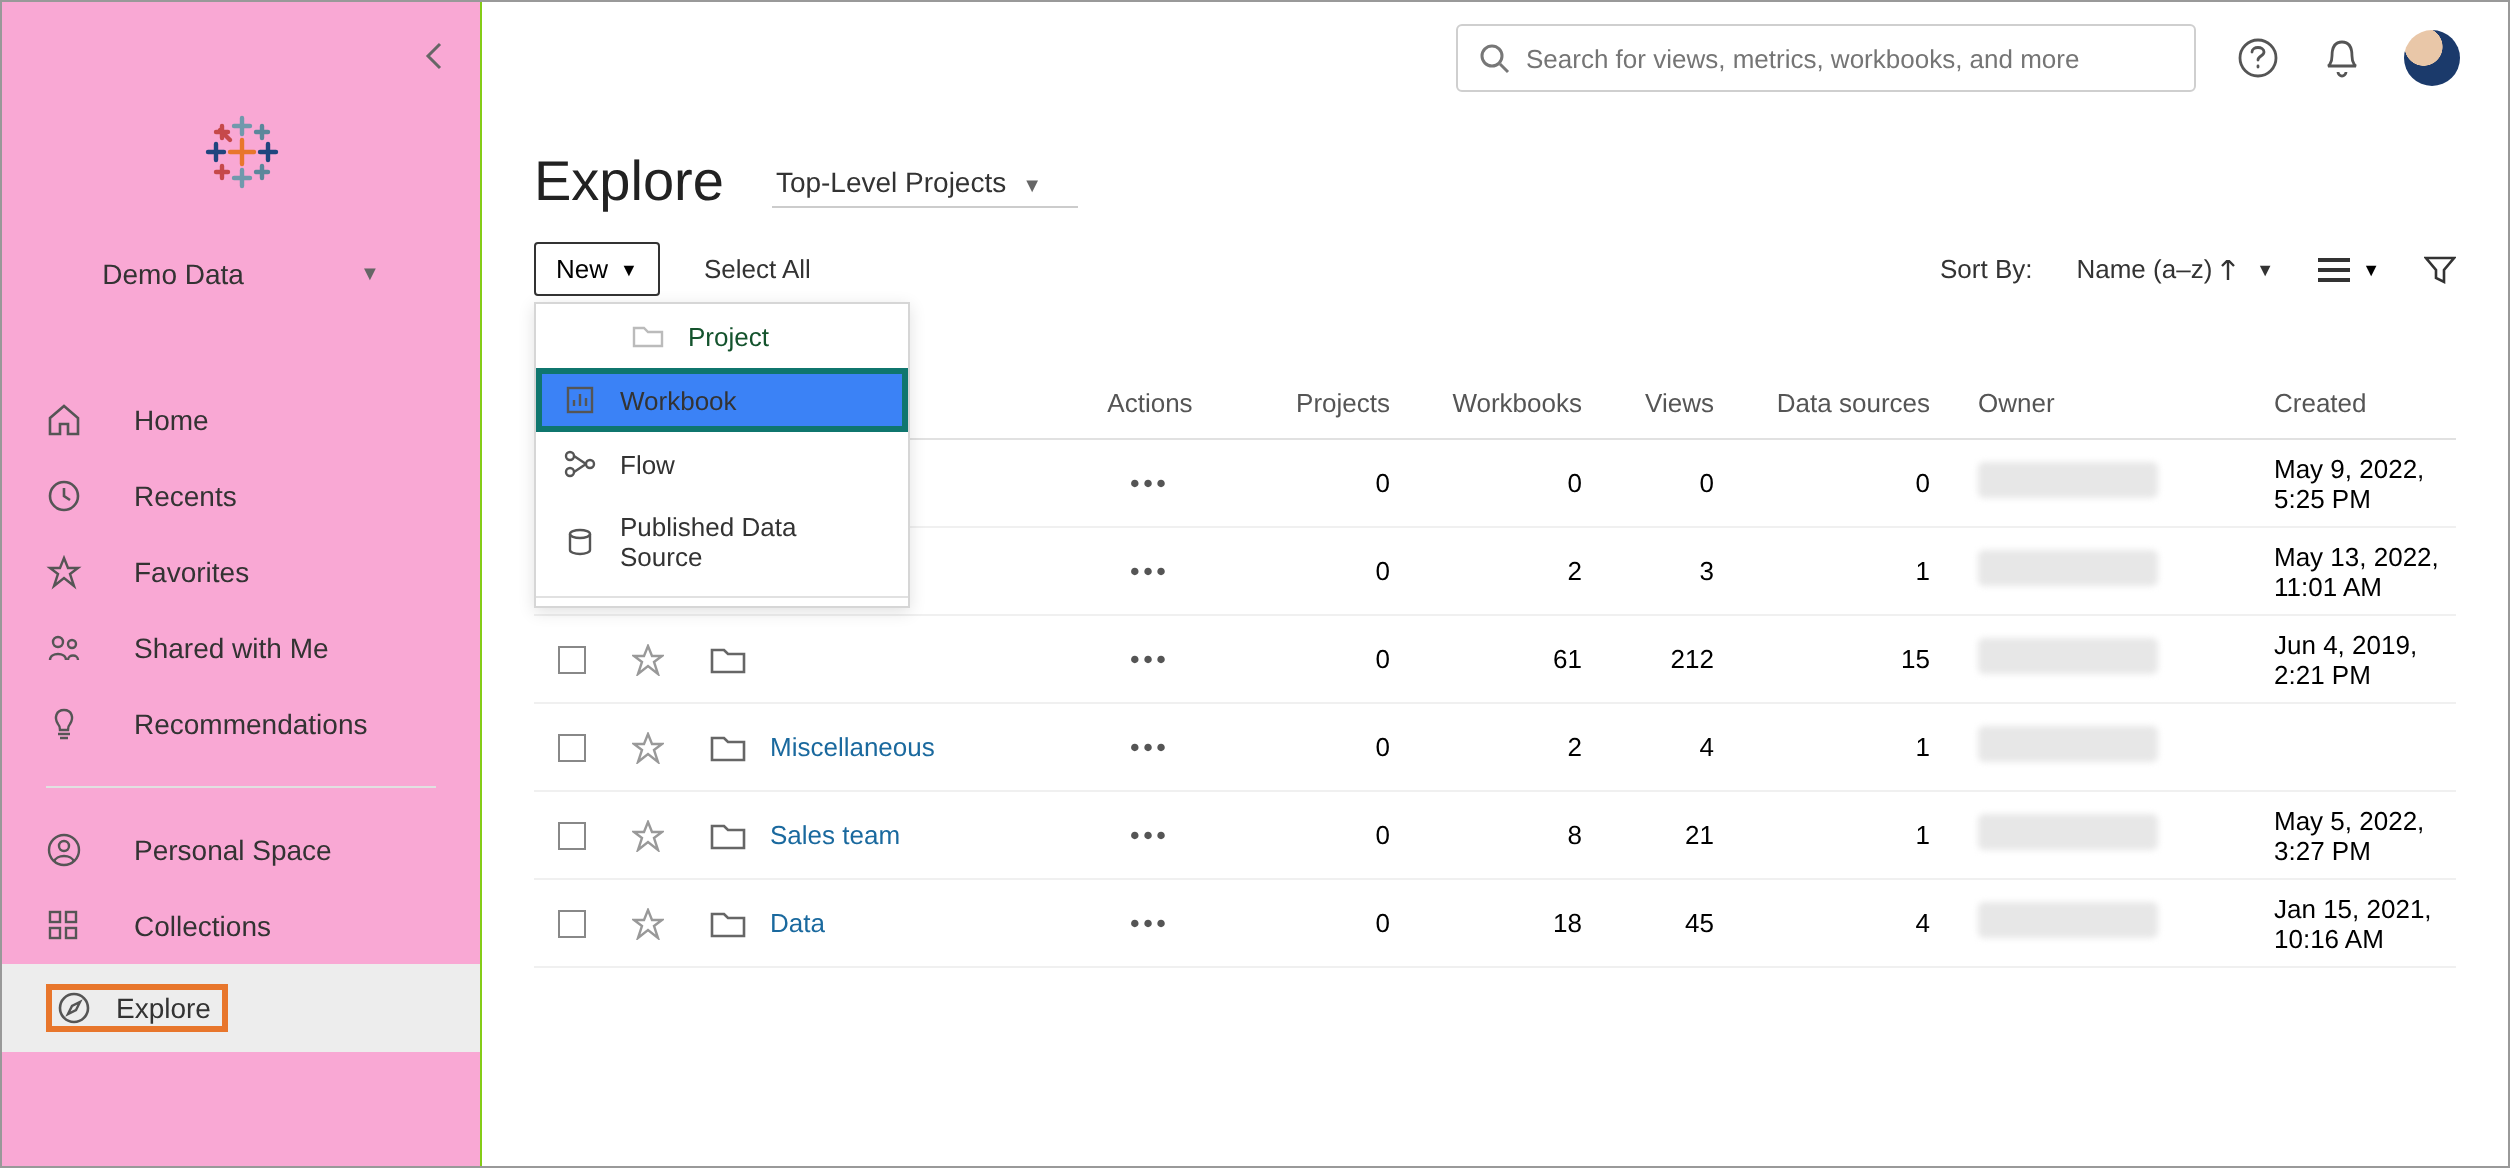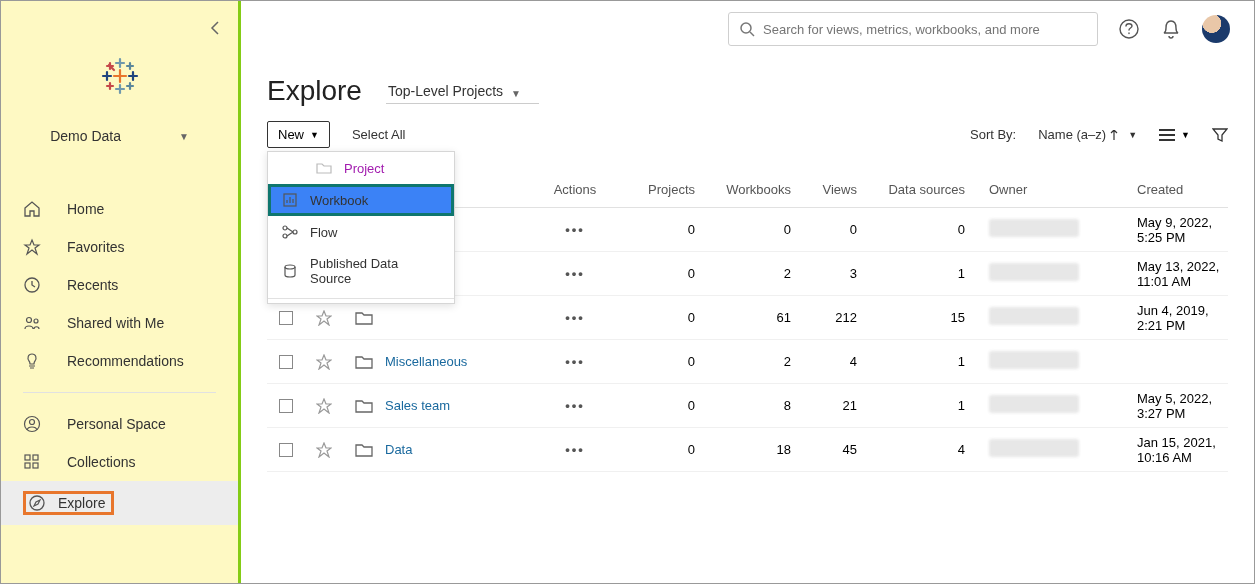--- a/index.html
+++ b/index.html
@@ -1,18 +1,18 @@
 <!DOCTYPE html>
 <html><head>
 <meta charset="utf-8">
 <style>
 * { margin: 0; padding: 0; box-sizing: border-box; font-family: -apple-system, BlinkMacSystemFont, "Segoe UI", Arial, sans-serif; }
 body { width: 1255px; height: 584px; background: #fff; border: 1px solid #999; display: flex; overflow: hidden; }
 
-.sidebar { width: 240px; border-right: 3px solid #84cc16; background: #fef9c3; display: flex; flex-direction: column; position: relative; }
+.sidebar { width: 240px; border-right: 1px solid #84cc16; background: #f9a8d4; display: flex; flex-direction: column; position: relative; }
 .collapse { position: absolute; top: 20px; right: 18px; cursor: pointer; }
 .logo-wrap { text-align: center; margin-top: 55px; margin-bottom: 18px; }
 .logo { display: inline-block; }
 .site { text-align: center; padding: 10px 20px; font-size: 14px; color: #333; cursor: pointer; display: flex; align-items: center; justify-content: center; }
 .site .caret { margin-left: 58px; font-size: 10px; color: #666; }
 .nav { margin-top: 36px; }
 .nav-item { display: flex; align-items: center; padding: 10px 22px; font-size: 14px; color: #333; cursor: pointer; gap: 26px; }
 .nav-item.active { background: #ededed; }
 .nav-sep { border-top: 1px solid #e1e1e1; margin: 12px 22px; }
 .nav-icon { width: 18px; height: 18px; display: inline-flex; align-items: center; justify-content: center; color: #555; }
@@ -35,27 +35,27 @@
 .new-btn .dd { font-size: 9px; }
 .select-all { font-size: 13px; color: #333; cursor: pointer; }
 .spacer { flex: 1; }
 .sort-label { font-size: 13px; color: #333; }
 .sort-val { font-size: 13px; color: #333; cursor: pointer; display: inline-flex; align-items: center; gap: 4px; }
 .view-toggle { display: inline-flex; align-items: center; gap: 6px; cursor: pointer; }
 .filter-ic { cursor: pointer; }
 
 .dropdown { position: absolute; top: 30px; left: 26px; width: 188px; background: #fff; border: 1px solid #d6d6d6; box-shadow: 0 2px 8px rgba(0,0,0,0.12); z-index: 10; }
 .dd-item { display: flex; align-items: center; gap: 12px; padding: 8px 14px; font-size: 13px; color: #333; cursor: pointer; }
-.dd-item.disabled { color: #a21caf; cursor: default; padding-left: 48px; }
+.dd-item.disabled { color: #14532d; cursor: default; padding-left: 48px; }
 .dd-item.highlighted { border: 3px solid #0f766e; padding: 5px 11px; background: #3b82f6; }
 .dd-sep { border-top: 1px solid #e1e1e1; margin: 4px 0; }
 .dd-ic { width: 16px; height: 16px; display: inline-flex; color: #666; }
 
 .table { margin-top: 34px; padding: 0 26px; }
-.thead { display: flex; font-size: 13px; color: #555; border-bottom: 1px solid #e1e1e1; padding-bottom: 10px; }
+.thead { display: flex; font-size: 13px; color: #555; border-bottom: 1px solid #e1e1e1; padding-bottom: 10px; margin-top: 12px; }
 .row { display: flex; align-items: center; font-size: 13px; border-bottom: 1px solid #f0f0f0; height: 44px; }
 .c-check { width: 38px; display: flex; justify-content: center; }
 .c-star { width: 38px; display: flex; justify-content: center; }
 .c-type { width: 42px; display: flex; justify-content: center; }
 .c-name { width: 148px; color: #1a699e; cursor: pointer; }
 .c-actions { width: 84px; text-align: center; }
 .c-projects { width: 78px; text-align: right; }
 .c-workbooks { width: 96px; text-align: right; }
 .c-views { width: 66px; text-align: right; }
 .c-sources { width: 108px; text-align: right; }
@@ -128,33 +128,33 @@
       <span class="nav-icon">
           <svg width="18" height="18" viewBox="0 0 18 18">
             <path d="M2 8 L9 2 L16 8 V16 H11 V11 H7 V16 H2 Z" fill="none" stroke="#555" stroke-width="1.3"></path>
           </svg>
         </span>
       <span>Home</span>
     </div>
     <div class="nav-item">
       <span class="nav-icon">
           <svg width="18" height="18" viewBox="0 0 18 18">
-            <path d="M9 2 L11 7 L16 7 L12 10 L14 16 L9 12 L4 16 L6 10 L2 7 L7 7 Z" fill="none" stroke="#555" stroke-width="1.2"></path>
-          </svg>
-        </span>
-      <span>Favorites</span>
-    </div>
-    <div class="nav-item">
-      <span class="nav-icon">
-          <svg width="18" height="18" viewBox="0 0 18 18">
             <circle cx="9" cy="9" r="7" fill="none" stroke="#555" stroke-width="1.3"></circle>
             <path d="M9 5 V9 L12 11" stroke="#555" stroke-width="1.3" fill="none"></path>
           </svg>
         </span>
       <span>Recents</span>
+    </div>
+    <div class="nav-item">
+      <span class="nav-icon">
+          <svg width="18" height="18" viewBox="0 0 18 18">
+            <path d="M9 2 L11 7 L16 7 L12 10 L14 16 L9 12 L4 16 L6 10 L2 7 L7 7 Z" fill="none" stroke="#555" stroke-width="1.2"></path>
+          </svg>
+        </span>
+      <span>Favorites</span>
     </div>
     <div class="nav-item">
       <span class="nav-icon">
           <svg width="18" height="18" viewBox="0 0 18 18">
             <circle cx="6" cy="6" r="2.5" fill="none" stroke="#555" stroke-width="1.2"></circle>
             <circle cx="13" cy="7" r="2" fill="none" stroke="#555" stroke-width="1.2"></circle>
             <path d="M2 15 C2 11 10 11 10 15 M11 15 C11 12 16 12 16 15" fill="none" stroke="#555" stroke-width="1.2"></path>
           </svg>
         </span>
       <span>Shared with Me</span>

